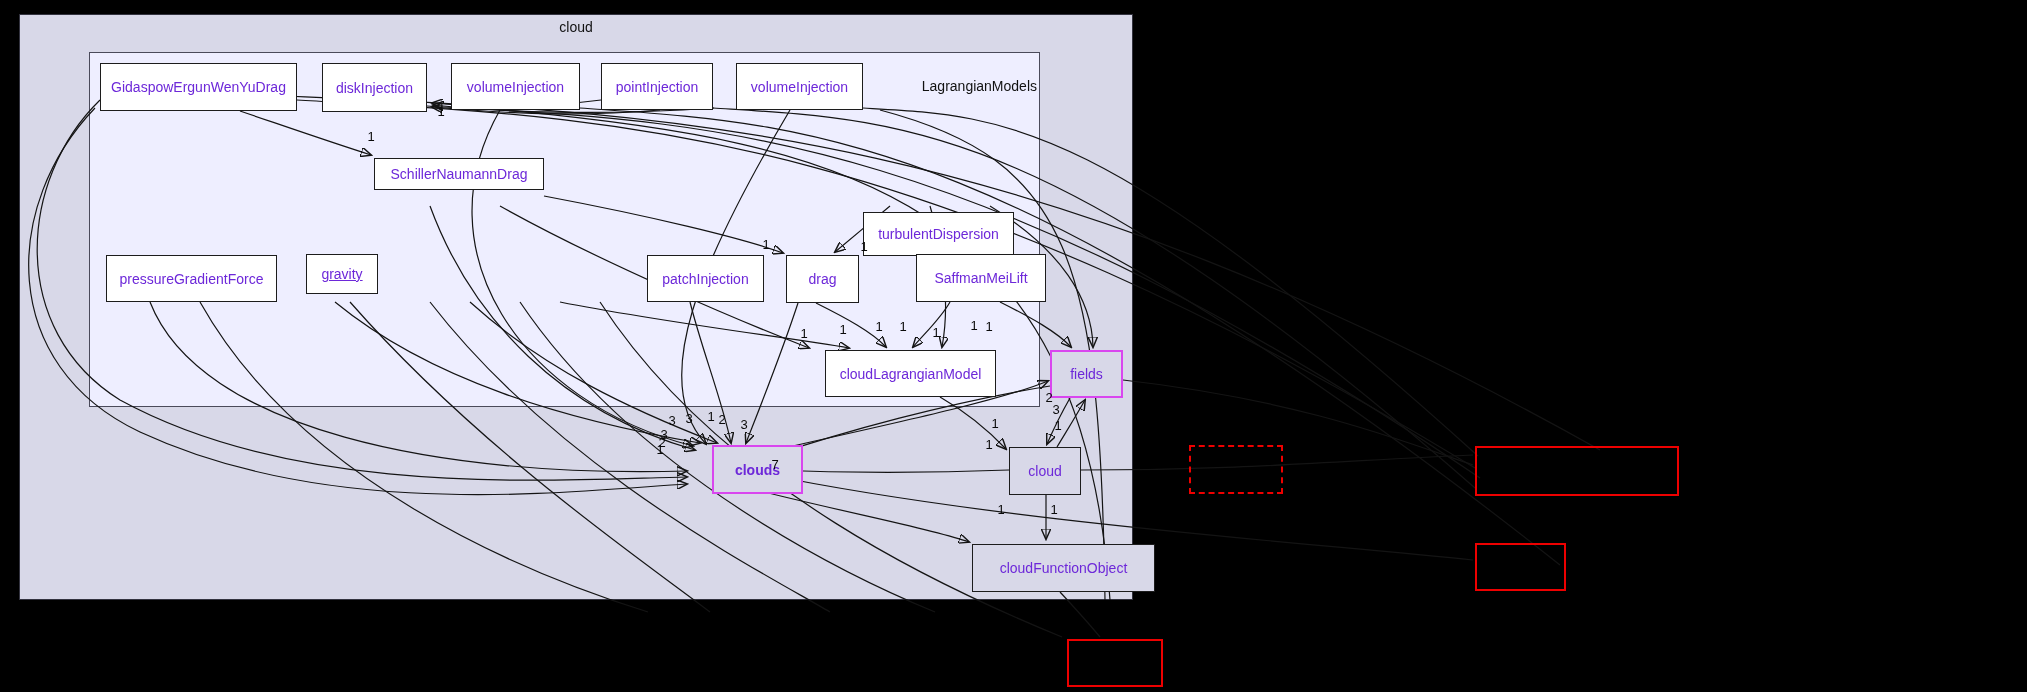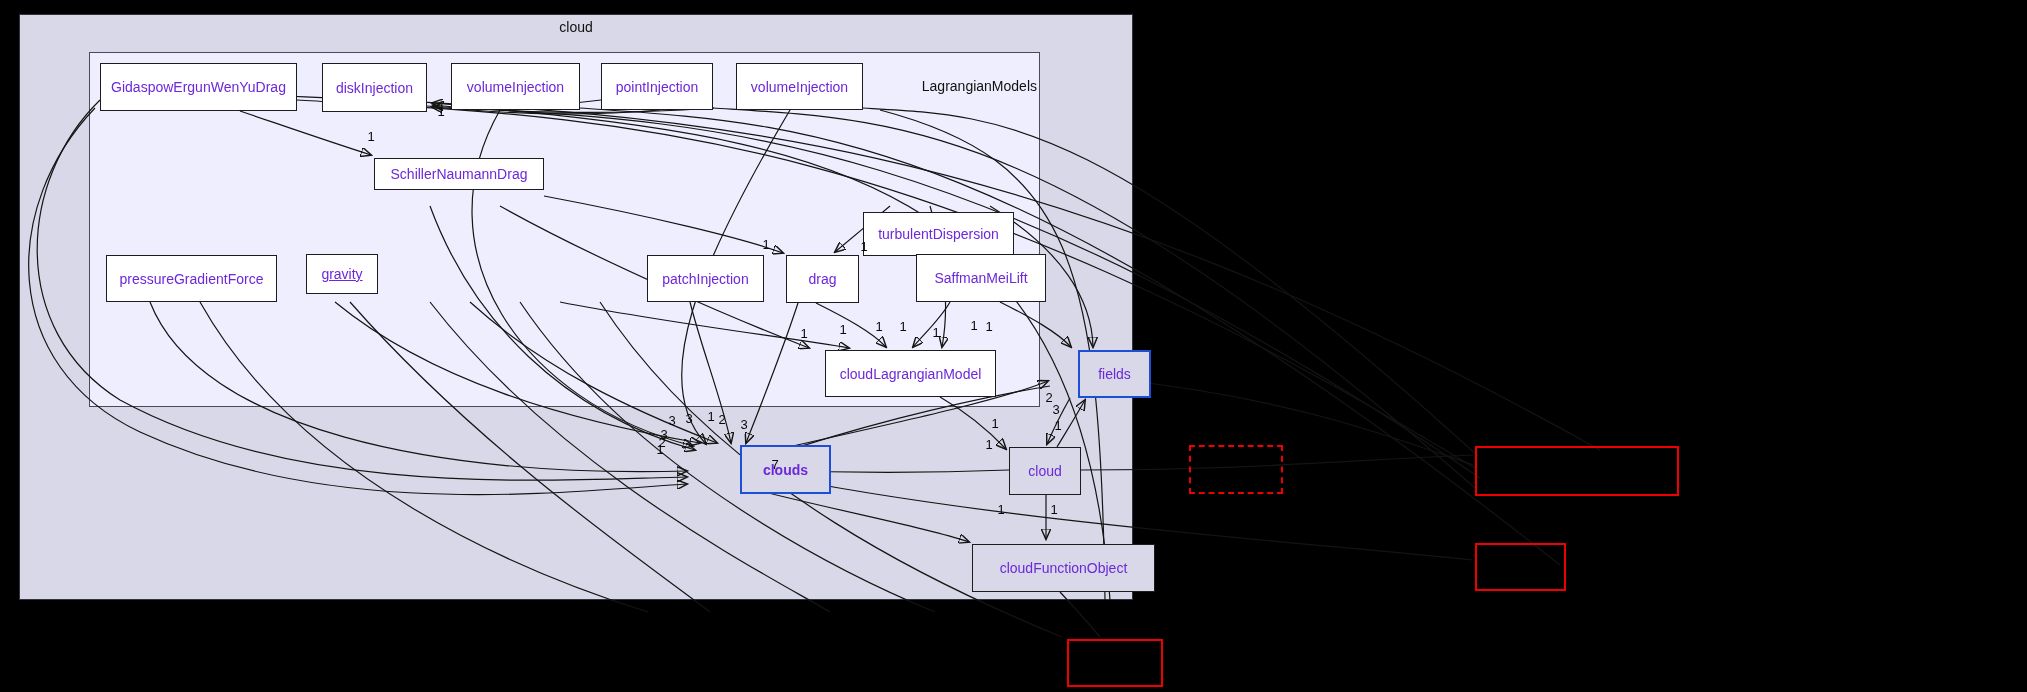--- a/index.html
+++ b/index.html
@@ -8,21 +8,21 @@
   .cluster{position:absolute;box-sizing:border-box;}
   #outer-cluster{left:19px;top:14px;width:1114px;height:586px;background:#d8d8e8;border:1.5px solid #33333f;}
   #inner-cluster{left:89px;top:52px;width:951px;height:355px;background:#eeeeff;border:1.5px solid #4a4a5a;}
   .cluster-label{position:absolute;font-size:14px;color:#111;text-align:center;z-index:5;}
   #edges{position:absolute;left:0;top:0;z-index:2;pointer-events:none;}
   #edges path{fill:none;stroke:#141414;stroke-width:1.2px;}
   .node{position:absolute;box-sizing:border-box;background:#fff;border:1.5px solid #1c1c1c;
         display:flex;align-items:center;justify-content:center;font-size:14px;color:#6d28d9;
         z-index:4;white-space:nowrap;}
   .node.special{background:#d8d8e8;}
-  .node.redborder{border:2px solid #1d4ed8;margin-left:28px;}
+  .node.redborder{border:2px solid #d946ef;}
   .extnode{position:absolute;box-sizing:border-box;background:transparent;z-index:4;}
   .extnode.solid{border:2.5px solid #ee0000;}
   .extnode.dashed{border:2.5px dashed #ee0000;}
   .elabel{position:absolute;font-size:13px;color:#0a0a0a;z-index:5;transform:translate(-50%,-50%);}
 </style>
 </head>
 <body>
 
 <div id="stage">
 

